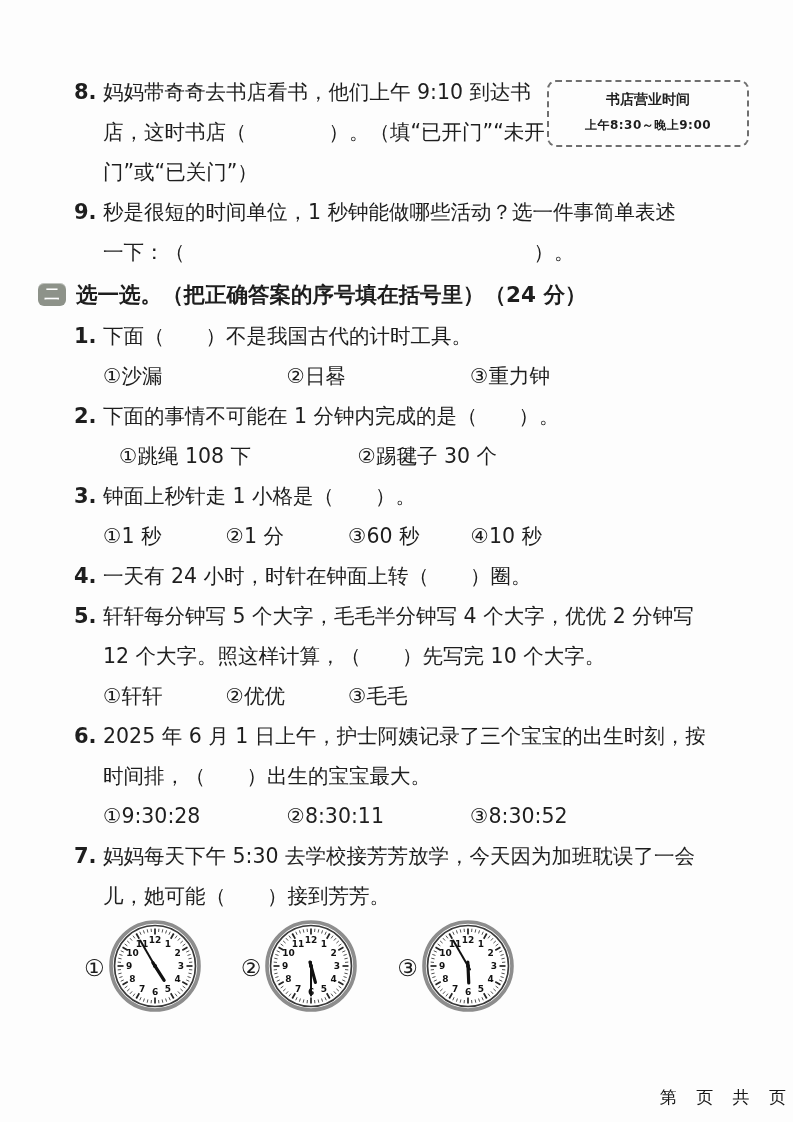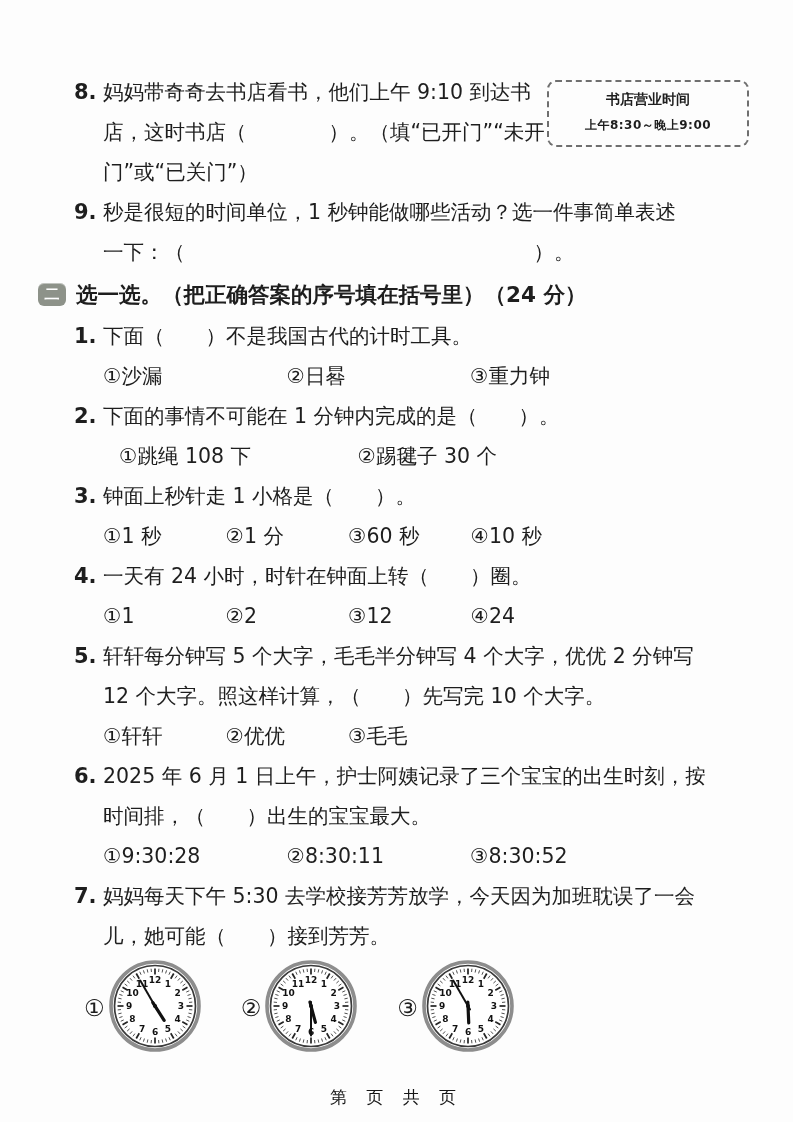--- a/index.html
+++ b/index.html
@@ -48,21 +48,21 @@
   .notice .n1 { font-size:14px; font-weight:bold; line-height:25px; }
   .notice .n2 { font-size:12px; font-weight:bold; line-height:26px; letter-spacing:.5px; }
 
   
   .clocks { display:flex; align-items:center; gap:39px; margin-top:4px; padding-left:10px; }
   .clock-group { display:flex; align-items:center; gap:3px; }
   .clock-label { font-size:23px; line-height:1; }
 
   .footer {
     position:absolute; left:0; bottom:13px; width:100%;
-    text-align:center; font-size:17px; letter-spacing:7px; color:#161616;
+    text-align:right; font-size:17px; letter-spacing:7px; color:#161616;
   }
 </style>
 </head>
 <body>
 
 <div class="page">
 
   <div class="notice">
     <div class="n1">书店营业时间</div>
     <div class="n2">上午8:30～晚上9:00</div>
@@ -123,26 +123,20 @@
         <span class="opt w116">③60 秒</span>
         <span class="opt">④10 秒</span>
       </div>
     </div>
   </div>
 
   <div class="q">
     <div class="qnum">4.</div>
     <div class="qbody">
       <div class="qline">一天有 24 小时，时针在钟面上转（　　）圈。</div>
-      <div class="opts">
-        <span class="opt w116">①1</span>
-        <span class="opt w116">②2</span>
-        <span class="opt w116">③12</span>
-        <span class="opt">④24</span>
-      </div>
     </div>
   </div>
 
   <div class="q">
     <div class="qnum">5.</div>
     <div class="qbody">
       <div class="qline">轩轩每分钟写 5 个大字，毛毛半分钟写 4 个大字，优优 2 分钟写</div>
       <div class="qline">12 个大字。照这样计算，（　　）先写完 10 个大字。</div>
       <div class="opts">
         <span class="opt w116">①轩轩</span>

